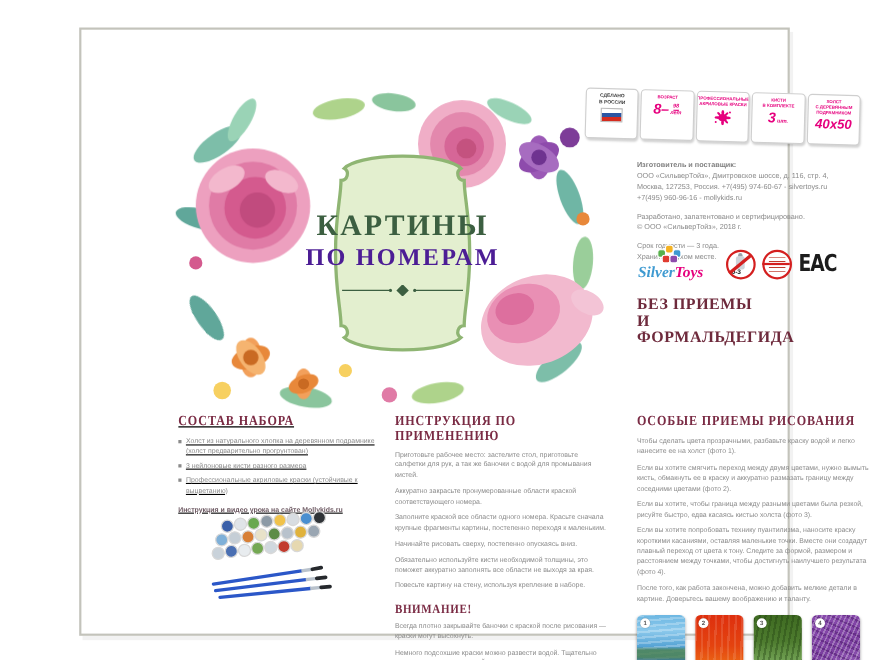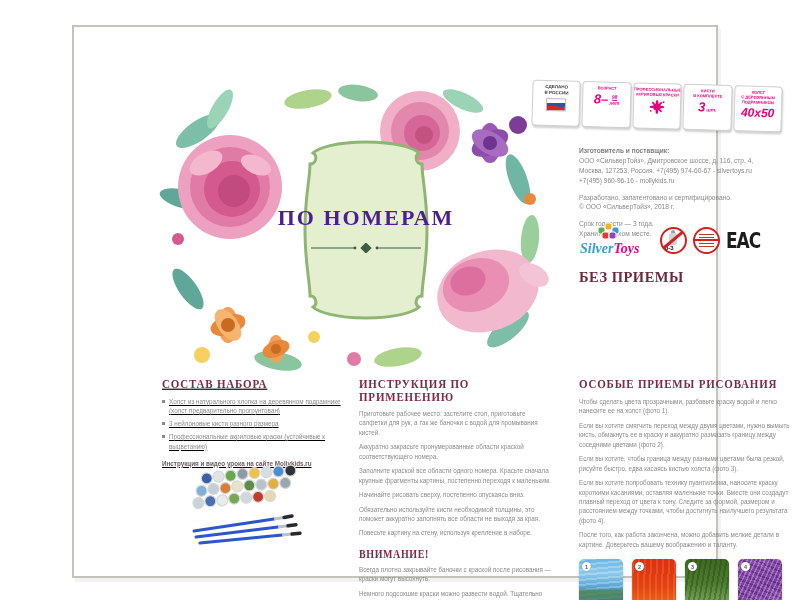--- a/index.html
+++ b/index.html
@@ -191,20 +191,21 @@
                    C150,159 148,167 153,170
                    C148,175 130,181 100,181
                    C70,181 52,175 47,170
                    C52,167 50,159 44,159
                    C44,144 39,128 39,93
                    C39,58 44,42 44,27
                    C50,27 52,19 47,16
                    C52,11 70,5 100,5 Z" fill="#e3efcf" stroke="#8fb573" stroke-width="3"></path>
         </svg>
         <div class="plaque-text">
+          <div class="plaque-title1">КАРТИНЫ</div>
           <div class="plaque-title2">ПО НОМЕРАМ</div>
           <svg class="plaque-divider" width="110" height="10" viewBox="0 0 110 10">
             <line x1="0" y1="5" x2="44" y2="5" stroke="#3c5f41" stroke-width="1"></line>
             <line x1="66" y1="5" x2="110" y2="5" stroke="#3c5f41" stroke-width="1"></line>
             <rect x="51" y="1" width="8" height="8" fill="#3c5f41" transform="rotate(45 55 5)"></rect>
             <circle cx="44" cy="5" r="1.4" fill="#3c5f41"></circle>
             <circle cx="66" cy="5" r="1.4" fill="#3c5f41"></circle>
           </svg>
         </div>
       </div>
@@ -301,20 +302,21 @@
         <div class="age">0-3</div>
       </div>
       <div class="proh p2">
         <div class="tinytext"></div>
       </div>
       <div class="eac">EAC</div>
     </div>
 
     <div class="nophenol">
       <span>БЕЗ ПРИЕМЫ</span><br>
+      <span>И ФОРМАЛЬДЕГИДА</span>
     </div>
 
     <div class="col c1">
       <h3>СОСТАВ НАБОРА</h3>
       <ul>
         <li>Холст из натурального хлопка на деревянном подрамнике (холст предварительно прогрунтован)</li>
         <li>3 нейлоновые кисти разного размера</li>
         <li>Профессиональные акриловые краски (устойчивые к выцветанию)</li>
       </ul>
       <p class="bold-note">Инструкция и видео урока на сайте Mollykids.ru</p>

